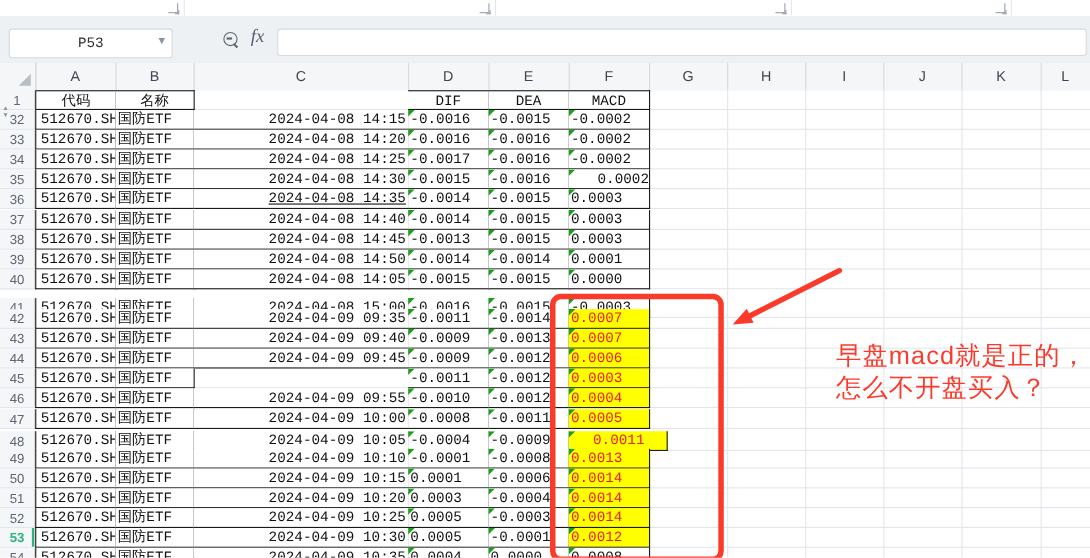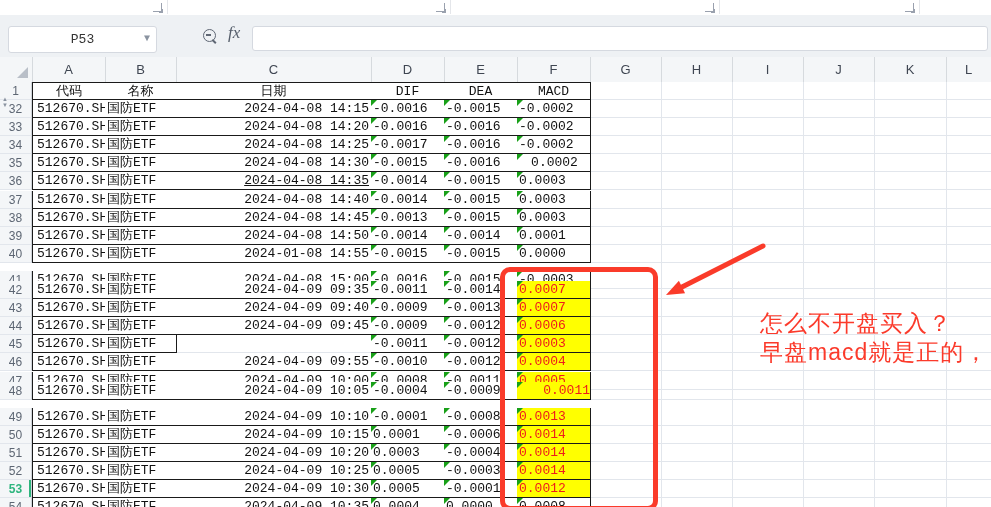--- a/index.html
+++ b/index.html
@@ -108,21 +108,20 @@
       <div class="vgrid" style="left: 661px;"></div>
       <div class="vgrid" style="left: 732px;"></div>
       <div class="vgrid" style="left: 803px;"></div>
       <div class="vgrid" style="left: 874px;"></div>
       <div class="vgrid" style="left: 946px;"></div>
       <div class="row" style="top: 0px; height: 18px;">
         <div class="hline"></div>
         <div class="gut" style="height: 18px; line-height: 18px;">1</div>
         <div class="cell" style="left: 32px; width: 74px; height: 18px; line-height: 17px; text-align: center; padding: 0px; border-left: 1px solid rgb(26, 26, 26); border-top: 1px solid rgb(26, 26, 26);">代码</div>
         <div class="cell" style="left: 105px; width: 72px; height: 18px; line-height: 17px; text-align: center; padding: 0px; border-top: 1px solid rgb(26, 26, 26);">名称</div>
-        <div class="cell" style="left: 176px; width: 196px; height: 18px; line-height: 17px; text-align: center; padding: 0px; border-top: 1px solid rgb(26, 26, 26);">日期</div>
         <div class="cell" style="left: 371px; width: 74px; height: 18px; line-height: 17px; text-align: center; padding: 0px; border-top: 1px solid rgb(26, 26, 26);">DIF</div>
         <div class="cell" style="left: 444px; width: 74px; height: 18px; line-height: 17px; text-align: center; padding: 0px; border-top: 1px solid rgb(26, 26, 26);">DEA</div>
         <div class="cell" style="left: 517px; width: 74px; height: 18px; line-height: 17px; text-align: center; padding: 0px; border-top: 1px solid rgb(26, 26, 26);">MACD</div>
       </div>
       <div class="row" style="top: 18px; height: 18.1px;">
         <div class="hline"></div>
         <div class="gut" style="height: 18.1px; line-height: 18.1px;">32</div>
         <div class="cell" style="left: 32px; width: 74px; height: 18.1px; line-height: 17.1px; text-align: left; padding: 0px 0px 0px 4px; border-left: 1px solid rgb(26, 26, 26);">512670.SH</div>
         <div class="cell" style="left: 105px; width: 72px; height: 18.1px; line-height: 17.1px; text-align: left; padding: 0px 0px 0px 2px;">国防ETF</div>
         <div class="cell" style="left: 176px; width: 196px; height: 18.1px; line-height: 17.1px; text-align: right; padding: 0px 2px 0px 0px;">2024-04-08 14:15</div>
@@ -151,21 +150,21 @@
         <div class="cell tri" style="left: 517px; width: 74px; height: 18.1px; line-height: 17.1px; text-align: left; padding: 0px 0px 0px 2px;">-0.0002</div>
       </div>
       <div class="row" style="top: 72.3px; height: 18.1px;">
         <div class="hline"></div>
         <div class="gut" style="height: 18.1px; line-height: 18.1px;">35</div>
         <div class="cell" style="left: 32px; width: 74px; height: 18.1px; line-height: 17.1px; text-align: left; padding: 0px 0px 0px 4px; border-left: 1px solid rgb(26, 26, 26);">512670.SH</div>
         <div class="cell" style="left: 105px; width: 72px; height: 18.1px; line-height: 17.1px; text-align: left; padding: 0px 0px 0px 2px;">国防ETF</div>
         <div class="cell" style="left: 176px; width: 196px; height: 18.1px; line-height: 17.1px; text-align: right; padding: 0px 2px 0px 0px;">2024-04-08 14:30</div>
         <div class="cell tri" style="left: 371px; width: 74px; height: 18.1px; line-height: 17.1px; text-align: left; padding: 0px 0px 0px 2px;">-0.0015</div>
         <div class="cell tri" style="left: 444px; width: 74px; height: 18.1px; line-height: 17.1px; text-align: left; padding: 0px 0px 0px 2px;">-0.0016</div>
-        <div class="cell tri" style="left: 517px; width: 74px; height: 18.1px; line-height: 17.1px; text-align: center; padding: 0px 0px 0px 2px;">0.0002</div>
+        <div class="cell tri" style="left: 517px; width: 74px; height: 18.1px; line-height: 17.1px; text-align: right; padding: 0px 0px 0px 2px;">0.0002</div>
       </div>
       <div class="row" style="top: 90.4px; height: 18.1px;">
         <div class="hline"></div>
         <div class="gut" style="height: 18.1px; line-height: 18.1px;">36</div>
         <div class="cell" style="left: 32px; width: 74px; height: 18.1px; line-height: 17.1px; text-align: left; padding: 0px 0px 0px 4px; border-left: 1px solid rgb(26, 26, 26);">512670.SH</div>
         <div class="cell" style="left: 105px; width: 72px; height: 18.1px; line-height: 17.1px; text-align: left; padding: 0px 0px 0px 2px;">国防ETF</div>
         <div class="cell" style="left: 176px; width: 196px; height: 18.1px; line-height: 17.1px; text-align: right; padding: 0px 2px 0px 0px; text-decoration: underline;">2024-04-08 14:35</div>
         <div class="cell tri" style="left: 371px; width: 74px; height: 18.1px; line-height: 17.1px; text-align: left; padding: 0px 0px 0px 2px;">-0.0014</div>
         <div class="cell tri" style="left: 444px; width: 74px; height: 18.1px; line-height: 17.1px; text-align: left; padding: 0px 0px 0px 2px;">-0.0015</div>
         <div class="cell tri" style="left: 517px; width: 74px; height: 18.1px; line-height: 17.1px; text-align: left; padding: 0px 0px 0px 2px;">0.0003</div>
@@ -198,21 +197,21 @@
         <div class="cell" style="left: 176px; width: 196px; height: 18.1px; line-height: 17.1px; text-align: right; padding: 0px 2px 0px 0px;">2024-04-08 14:50</div>
         <div class="cell tri" style="left: 371px; width: 74px; height: 18.1px; line-height: 17.1px; text-align: left; padding: 0px 0px 0px 2px;">-0.0014</div>
         <div class="cell tri" style="left: 444px; width: 74px; height: 18.1px; line-height: 17.1px; text-align: left; padding: 0px 0px 0px 2px;">-0.0014</div>
         <div class="cell tri" style="left: 517px; width: 74px; height: 18.1px; line-height: 17.1px; text-align: left; padding: 0px 0px 0px 2px;">0.0001</div>
       </div>
       <div class="row" style="top: 162.8px; height: 18.1px;">
         <div class="hline"></div>
         <div class="gut" style="height: 18.1px; line-height: 18.1px;">40</div>
         <div class="cell" style="left: 32px; width: 74px; height: 18.1px; line-height: 17.1px; text-align: left; padding: 0px 0px 0px 4px; border-left: 1px solid rgb(26, 26, 26);">512670.SH</div>
         <div class="cell" style="left: 105px; width: 72px; height: 18.1px; line-height: 17.1px; text-align: left; padding: 0px 0px 0px 2px;">国防ETF</div>
-        <div class="cell" style="left: 176px; width: 196px; height: 18.1px; line-height: 17.1px; text-align: right; padding: 0px 2px 0px 0px;">2024-01-08 14:55</div>
+        <div class="cell" style="left: 176px; width: 196px; height: 18.1px; line-height: 17.1px; text-align: right; padding: 0px 2px 0px 0px;">2024-04-08 14:05</div>
         <div class="cell tri" style="left: 371px; width: 74px; height: 18.1px; line-height: 17.1px; text-align: left; padding: 0px 0px 0px 2px;">-0.0015</div>
         <div class="cell tri" style="left: 444px; width: 74px; height: 18.1px; line-height: 17.1px; text-align: left; padding: 0px 0px 0px 2px;">-0.0015</div>
         <div class="cell tri" style="left: 517px; width: 74px; height: 18.1px; line-height: 17.1px; text-align: left; padding: 0px 0px 0px 2px;">0.0000</div>
       </div>
       <div class="row" style="top: 189px; height: 18.1px;">
         <div class="hline"></div>
         <div class="gut" style="height: 18.1px; line-height: 18.1px;">41</div>
         <div class="cell" style="left: 32px; width: 74px; height: 18.1px; line-height: 17.1px; text-align: left; padding: 0px 0px 0px 4px; border-left: 1px solid rgb(26, 26, 26);">512670.SH</div>
         <div class="cell" style="left: 105px; width: 72px; height: 18.1px; line-height: 17.1px; text-align: left; padding: 0px 0px 0px 2px;">国防ETF</div>
         <div class="cell" style="left: 176px; width: 196px; height: 18.1px; line-height: 17.1px; text-align: right; padding: 0px 2px 0px 0px;">2024-04-08 15:00</div>
@@ -272,29 +271,29 @@
       <div class="row" style="top: 289.5px; height: 18.1px;">
         <div class="hline"></div>
         <div class="gut" style="height: 18.1px; line-height: 18.1px;">47</div>
         <div class="cell" style="left: 32px; width: 74px; height: 18.1px; line-height: 17.1px; text-align: left; padding: 0px 0px 0px 4px; border-left: 1px solid rgb(26, 26, 26);">512670.SH</div>
         <div class="cell" style="left: 105px; width: 72px; height: 18.1px; line-height: 17.1px; text-align: left; padding: 0px 0px 0px 2px;">国防ETF</div>
         <div class="cell" style="left: 176px; width: 196px; height: 18.1px; line-height: 17.1px; text-align: right; padding: 0px 2px 0px 0px;">2024-04-09 10:00</div>
         <div class="cell tri" style="left: 371px; width: 74px; height: 18.1px; line-height: 17.1px; text-align: left; padding: 0px 0px 0px 2px;">-0.0008</div>
         <div class="cell tri" style="left: 444px; width: 74px; height: 18.1px; line-height: 17.1px; text-align: left; padding: 0px 0px 0px 2px;">-0.0011</div>
         <div class="cell tri hl" style="left: 517px; width: 74px; height: 18.1px; line-height: 17.1px; text-align: left; padding: 0px 0px 0px 2px;">0.0005</div>
       </div>
-      <div class="row" style="top: 300px; height: 18.1px;">
+      <div class="row" style="top: 310px; height: 18.1px;">
         <div class="hline"></div>
         <div class="gut" style="height: 18.1px; line-height: 18.1px;">48</div>
         <div class="cell" style="left: 32px; width: 74px; height: 18.1px; line-height: 17.1px; text-align: left; padding: 0px 0px 0px 4px; border-left: 1px solid rgb(26, 26, 26);">512670.SH</div>
         <div class="cell" style="left: 105px; width: 72px; height: 18.1px; line-height: 17.1px; text-align: left; padding: 0px 0px 0px 2px;">国防ETF</div>
         <div class="cell" style="left: 176px; width: 196px; height: 18.1px; line-height: 17.1px; text-align: right; padding: 0px 2px 0px 0px;">2024-04-09 10:05</div>
         <div class="cell tri" style="left: 371px; width: 74px; height: 18.1px; line-height: 17.1px; text-align: left; padding: 0px 0px 0px 2px;">-0.0004</div>
         <div class="cell tri" style="left: 444px; width: 74px; height: 18.1px; line-height: 17.1px; text-align: left; padding: 0px 0px 0px 2px;">-0.0009</div>
-        <div class="cell tri hl" style="left: 517px; width: 74px; height: 18.1px; line-height: 17.1px; text-align: right; padding: 0px 0px 0px 2px;">0.0011</div>
+        <div class="cell tri hl" style="left: 517px; width: 90px; height: 18.1px; line-height: 17.1px; text-align: center; padding: 0px 0px 0px 2px;">0.0011</div>
       </div>
       <div class="row" style="top: 325.7px; height: 18.1px;">
         <div class="hline"></div>
         <div class="gut" style="height: 18.1px; line-height: 18.1px;">49</div>
         <div class="cell" style="left: 32px; width: 74px; height: 18.1px; line-height: 17.1px; text-align: left; padding: 0px 0px 0px 4px; border-left: 1px solid rgb(26, 26, 26);">512670.SH</div>
         <div class="cell" style="left: 105px; width: 72px; height: 18.1px; line-height: 17.1px; text-align: left; padding: 0px 0px 0px 2px;">国防ETF</div>
         <div class="cell" style="left: 176px; width: 196px; height: 18.1px; line-height: 17.1px; text-align: right; padding: 0px 2px 0px 0px;">2024-04-09 10:10</div>
         <div class="cell tri" style="left: 371px; width: 74px; height: 18.1px; line-height: 17.1px; text-align: left; padding: 0px 0px 0px 2px;">-0.0001</div>
         <div class="cell tri" style="left: 444px; width: 74px; height: 18.1px; line-height: 17.1px; text-align: left; padding: 0px 0px 0px 2px;">-0.0008</div>
         <div class="cell tri hl" style="left: 517px; width: 74px; height: 18.1px; line-height: 17.1px; text-align: left; padding: 0px 0px 0px 2px;">0.0013</div>
@@ -350,17 +349,17 @@
       </div>
     </div>
   <div class="splitnub">▲<br>▼</div>
 
   <div class="redrect"></div>
   <svg class="arrowsvg" width="991" height="507">
     <line x1="763" y1="246" x2="682" y2="287" stroke="#fa3b2a" stroke-width="5" stroke-linecap="round"></line>
     <polygon points="666,295 678.9,280.7 685.1,293.3" fill="#fa3b2a"></polygon>
   </svg>
   <div class="rednote">
+    <div>早盘macd就是正的，</div>
     <div>怎么不开盘买入？</div>
-    <div>早盘macd就是正的，</div>
   </div>
 
 </div>
 
 </body></html>

